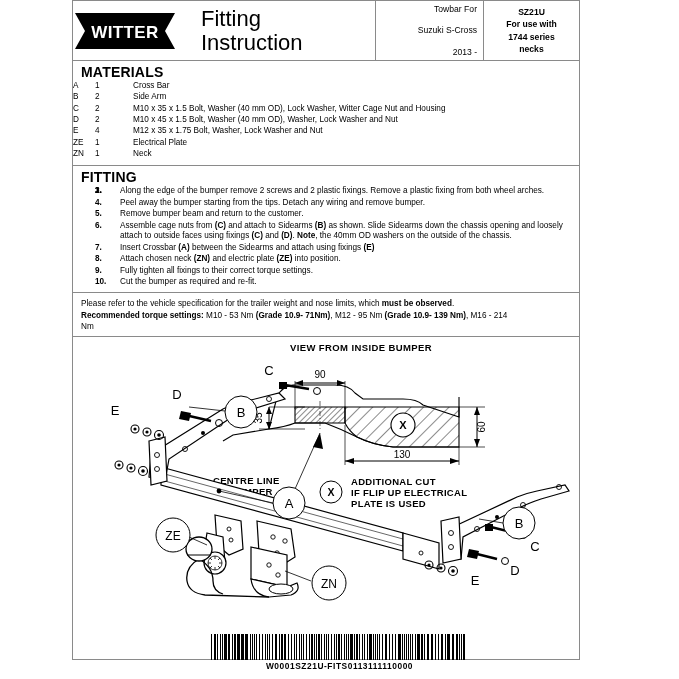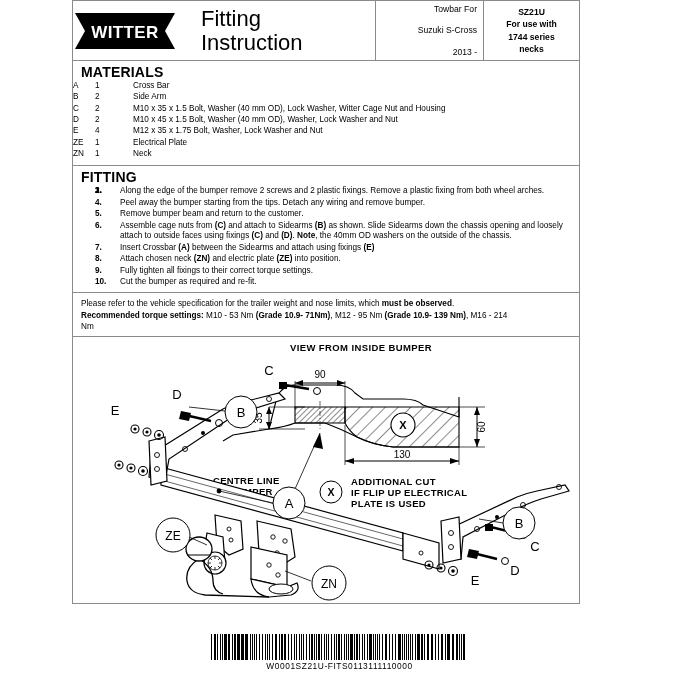--- a/index.html
+++ b/index.html
@@ -146,21 +146,21 @@
   #notes {
     padding: 5px 0 4px 8px;
     font-size: 8.2px;
     line-height: 1.36;
   }
   #notes .line { margin-bottom: 0px; }
 
   
   #drawing {
     position: relative;
-    height: 268px;
+    height: 324px;
     overflow: hidden;
   }
   #drawing svg { position: absolute; left: 0; top: 0; display: block; }
 
   
   #barcode-block {
     position: absolute;
     left: 0;
     top: 634px;
     width: 679px;
@@ -169,21 +169,21 @@
   #barcode-bars {
     display: block;
     margin: 0 auto;
     height: 26px;
   }
   #barcode-text {
     font-family: "Liberation Sans", sans-serif;
     font-size: 8.4px;
     letter-spacing: 0.55px;
     margin-top: 1px;
-    font-weight: 400;
+    font-weight: 700;
   }
 </style>
 </head>
 <body>
 
 <div id="page">
 
   <div class="panel" id="header">
 
     <div id="logo-cell">

